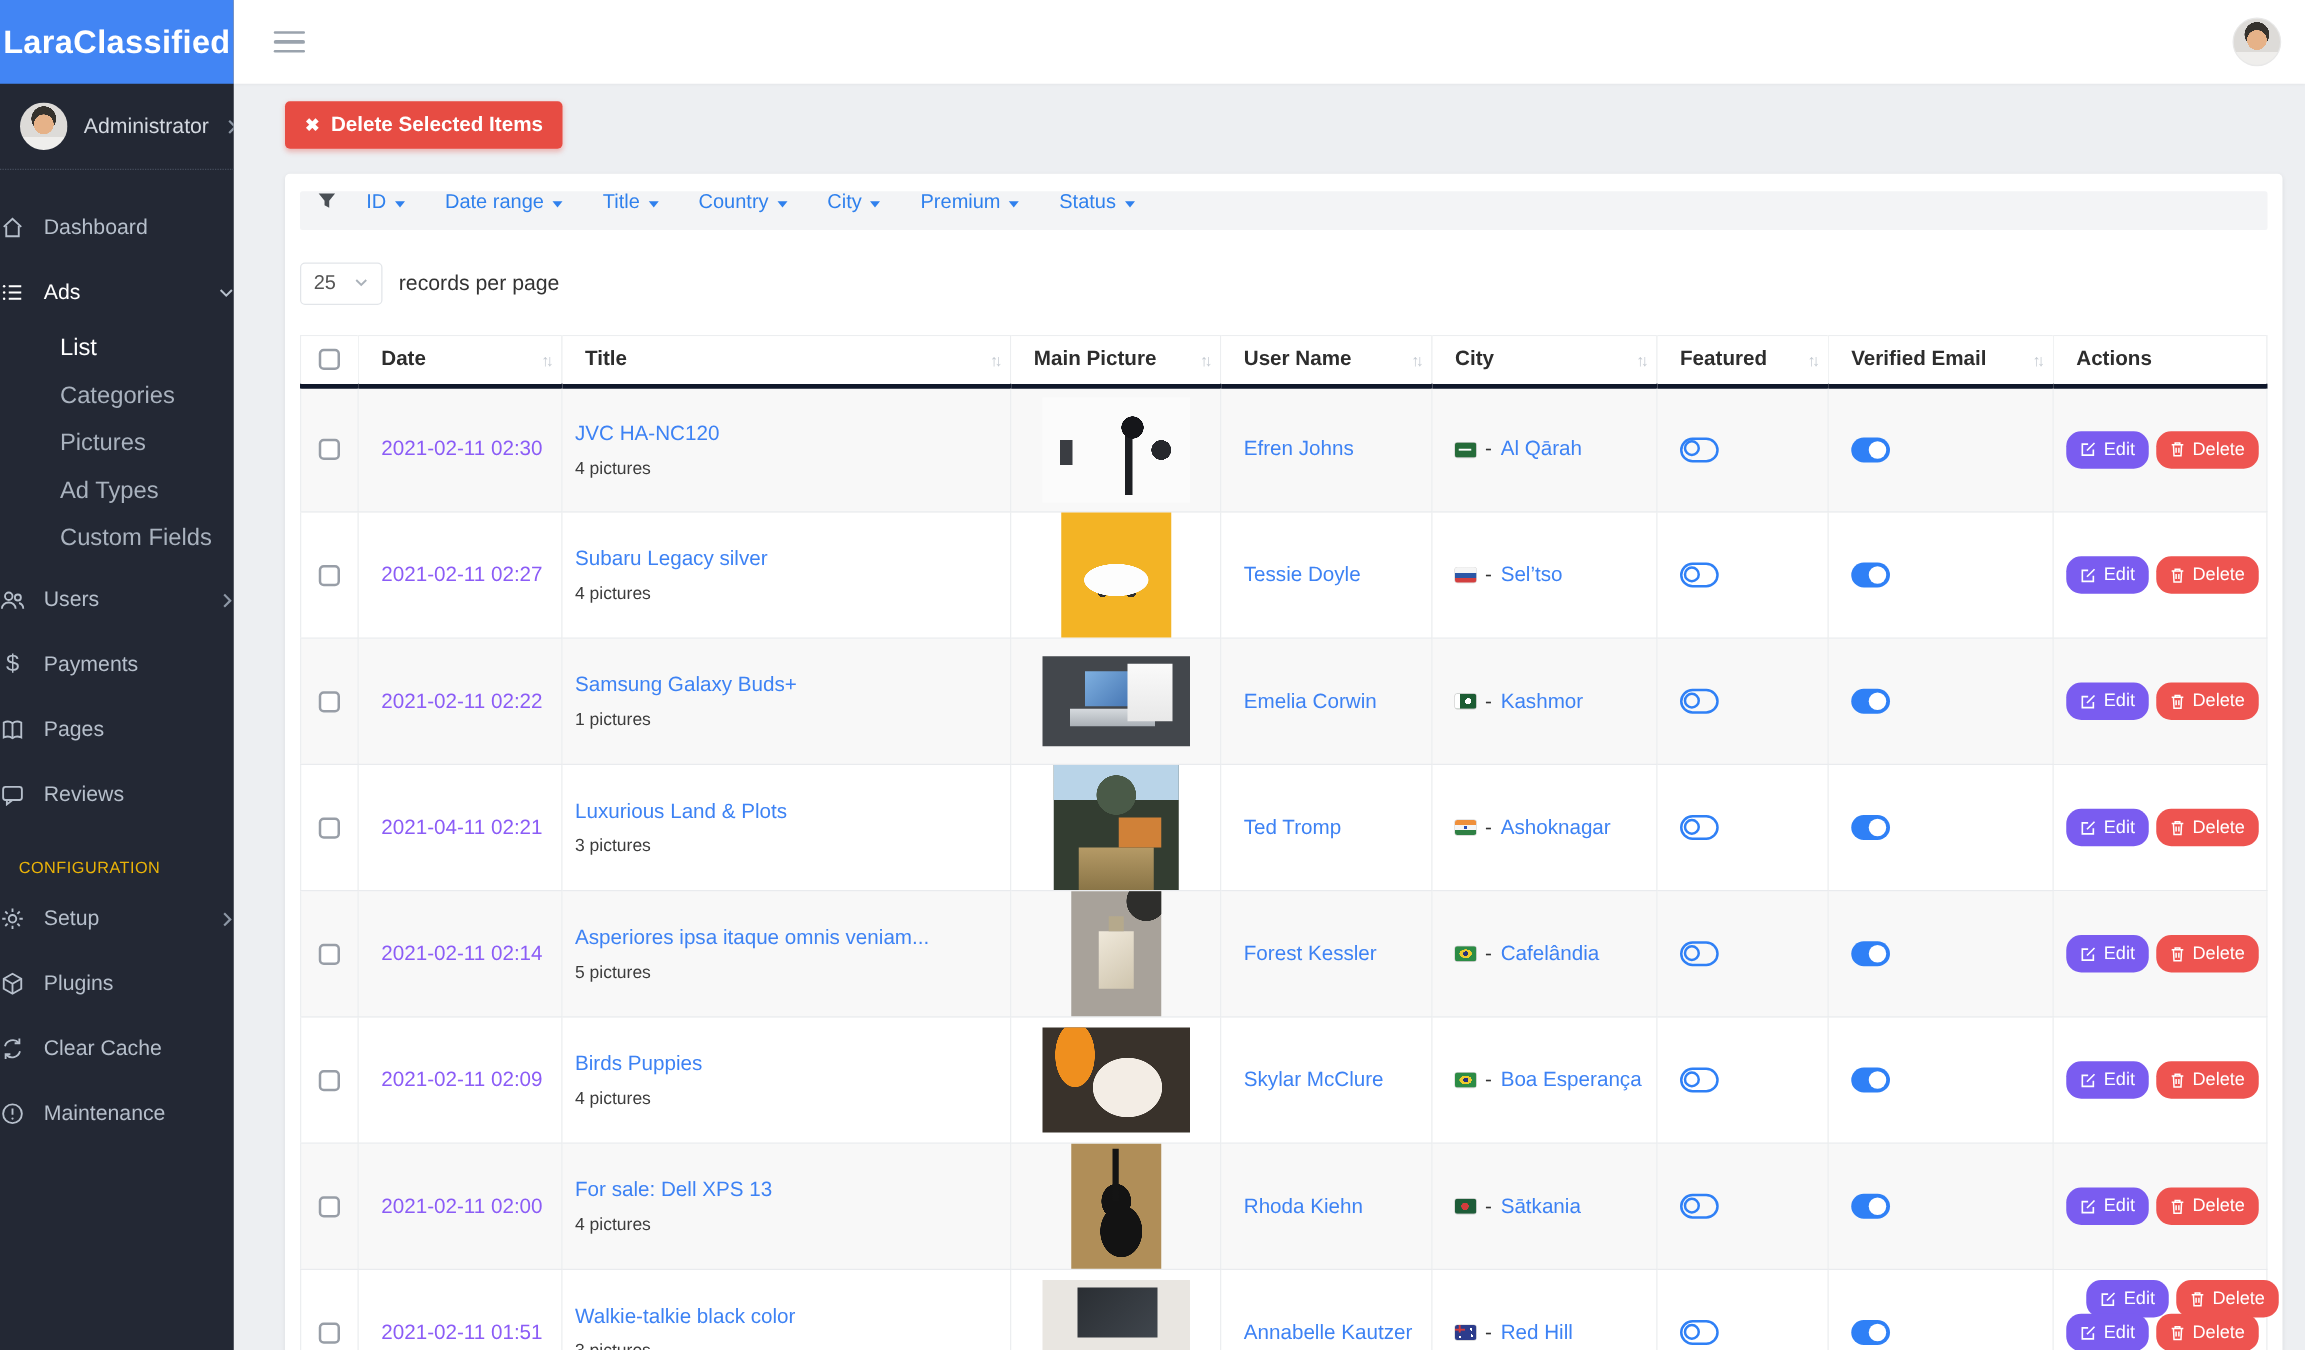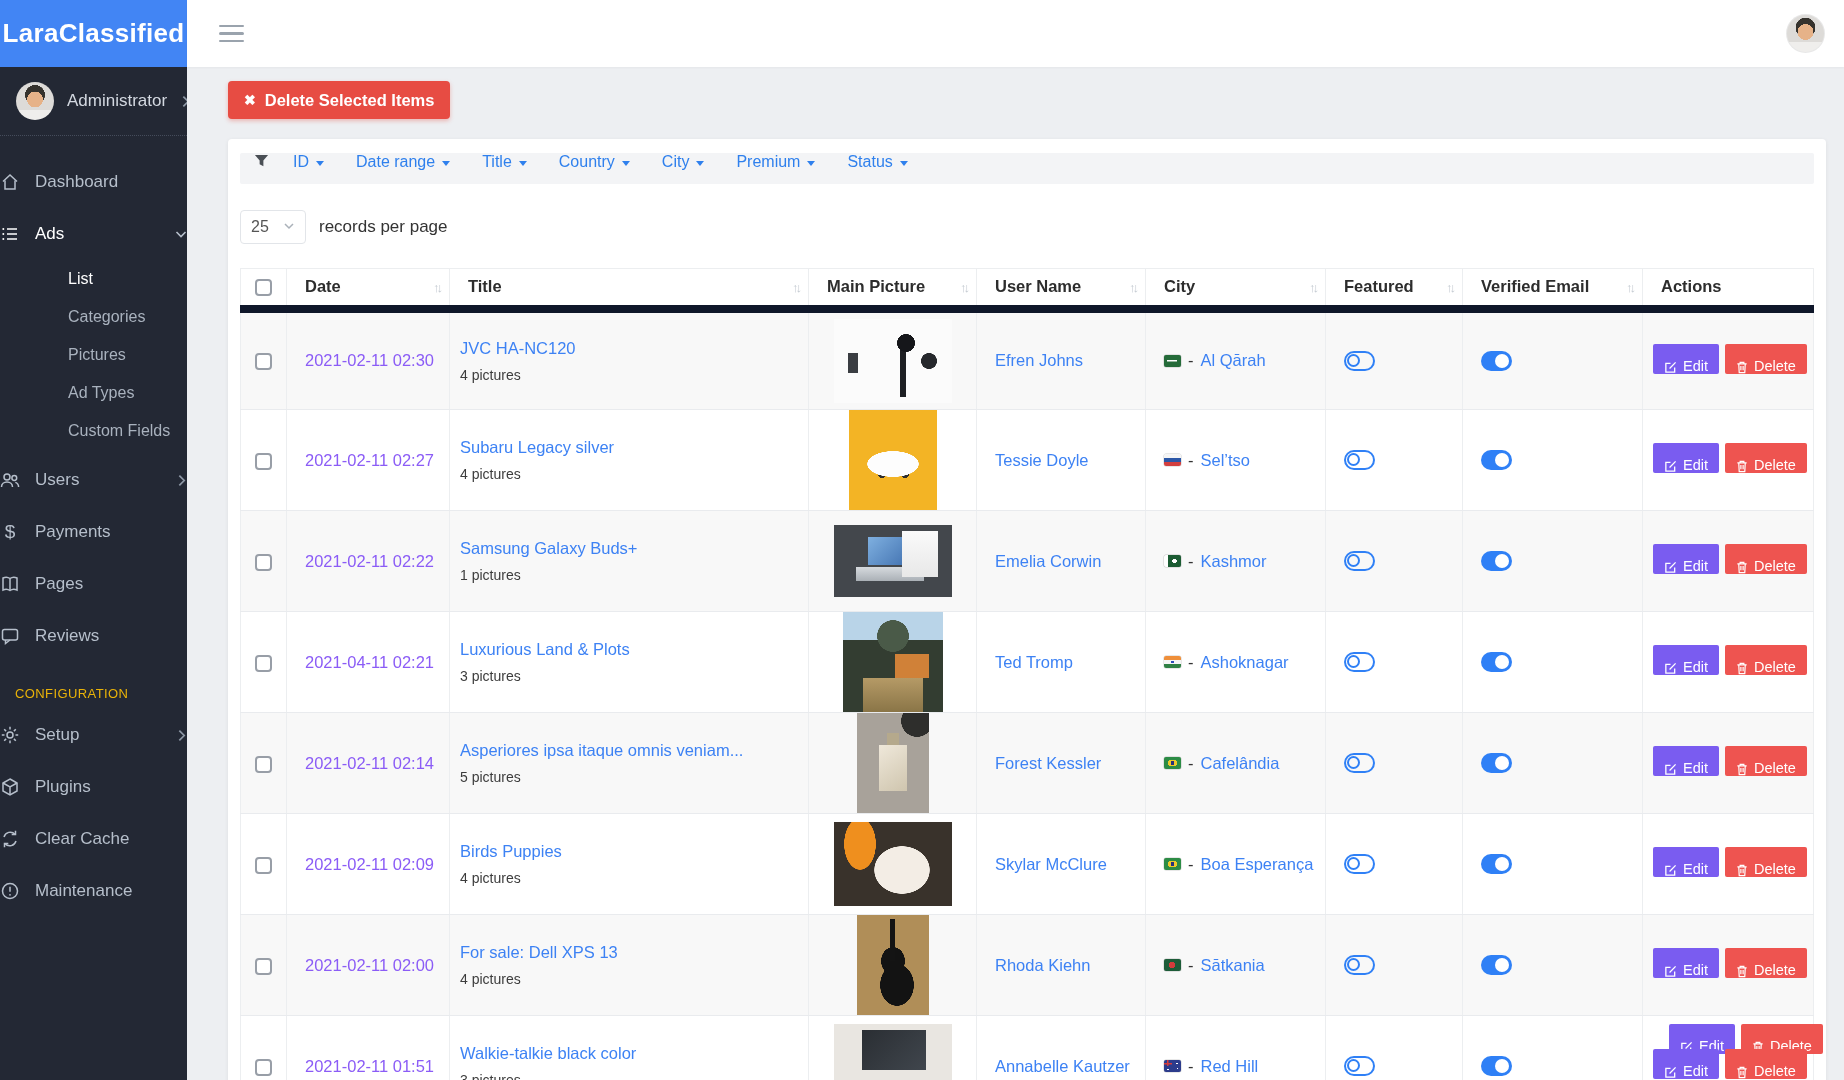--- a/index.html
+++ b/index.html
@@ -18,21 +18,21 @@
   .side-avatar{width:38px;height:38px;flex:none}
   .side-user-name{color:#d3d8e0;font-size:17px;flex:1}
   .chev{color:#8d97a5;flex:none;display:flex}
   .menu{padding-top:20px}
   .mi{display:flex;align-items:center;gap:15px;height:52px;padding:0 0;color:#b6bfcb;font-size:17px;cursor:pointer}
   .mi svg{flex:none}
   .mi .lbl{flex:1}
   .mi.active{color:#fff}
   .dollar{width:20px;text-align:center;font-size:19px}
   .sub{list-style:none;padding-bottom:4px}
-  .sub li{height:38px;line-height:38px;padding-left:68px;color:#a9b2be;font-size:16px;cursor:pointer}
+  .sub li{height:38px;line-height:38px;padding-left:48px;color:#a9b2be;font-size:19px;cursor:pointer}
   .sub li:first-child{color:#fff}
   .section-label{color:#eab308;font-size:13px;padding:24px 0 8px 15px;letter-spacing:.4px}
 
   
   .main{flex:1;display:flex;flex-direction:column;height:1080px;min-width:0}
   .topbar{height:67px;background:#fff;display:flex;align-items:center;padding:0 20px 0 32px;flex:none;box-shadow:0 1px 2px rgba(0,0,0,.04)}
   .hb{display:flex;flex-direction:column;gap:5px;cursor:pointer}
   .hb span{width:25px;height:2.5px;background:#9aa3ad;border-radius:2px}
   .topbar-avatar{width:37px;height:37px;margin-left:auto;cursor:pointer;box-shadow:0 0 0 1px #e8e8e8}
 
@@ -49,21 +49,21 @@
   .filter-item{color:#2f80ed;margin-right:32px;display:inline-flex;align-items:center;gap:7px;cursor:pointer}
   .caret{width:0;height:0;border-left:4.5px solid transparent;border-right:4.5px solid transparent;border-top:5px solid #2f80ed;margin-top:2px}
 
   .perpage{margin-top:26px;display:flex;align-items:center;gap:13px;font-size:17px;color:#333}
   .select{width:66px;height:34px;border:1px solid #e2e5e9;border-radius:4px;display:flex;align-items:center;
       justify-content:space-between;padding:0 10px;color:#555;font-size:16px;background:#fff;cursor:pointer}
   .select .sel-chev{color:#aab1b9;font-size:12px}
 
   
   table{border-collapse:collapse;width:100%;margin-top:24px;table-layout:fixed;font-size:16.5px;border:1px solid #eceef0}
-  thead th{border-bottom:8px solid #0f172a;height:40px;text-align:left;font-size:16.5px;color:#2d2d2d;
+  thead th{border-bottom:4px solid #0f172a;height:40px;text-align:left;font-size:16.5px;color:#2d2d2d;
       padding:0 0 0 18px;position:relative;background:#fff;cursor:pointer}
   th:nth-child(1){width:46px}th:nth-child(2){width:163px}th:nth-child(3){width:359px}
   th:nth-child(4){width:168px}th:nth-child(5){width:169px}th:nth-child(6){width:180px}
   th:nth-child(7){width:137px}th:nth-child(8){width:180px}
   th,td{border-right:1px solid #eceef0}
   .sort{position:absolute;right:9px;top:50%;transform:translateY(-50%);color:#c4cad1;font-size:13px;letter-spacing:-3px;font-weight:normal}
   tbody td{border-bottom:1px solid #e9ebee;height:101px;vertical-align:middle;padding-left:18px}
   tbody tr:nth-child(odd) td{background:#f8f8f8}
   td.c-check,th.c-check{padding:0;text-align:center}
   .cb{width:17px;height:17px;border:2px solid #989ea7;border-radius:4px;background:#fff;display:inline-block;vertical-align:middle;cursor:pointer}
@@ -125,22 +125,22 @@
       radial-gradient(ellipse 12px 14px at 36px 46px,#131313 98%,transparent),
       radial-gradient(ellipse 17px 21px at 40px 70px,#131313 98%,transparent),#b08e58}
   .thumb[data-thumb="tv"]{width:118px;height:84px;background:
       linear-gradient(135deg,#2a2e33,#40464d) 28px 6px/64px 40px no-repeat,
       linear-gradient(#888d94,#6a6f75) 16px 56px/22px 18px no-repeat,
       linear-gradient(#83888f,#60656b) 64px 58px/30px 16px no-repeat,#e9e6e1}
 
   
   td.c-actions{padding-left:10px;white-space:nowrap;position:relative}
   .pair{position:relative;z-index:1;display:inline-flex;gap:6px}
-  .btn-sm{border:none;border-radius:2px;height:30px;color:#fff;font-size:14.5px;display:inline-flex;
-      align-items:flex-end;gap:6px;padding:0 11px;cursor:pointer;font-family:"Liberation Sans",sans-serif}
+  .btn-sm{border:none;border-radius:12px;height:30px;color:#fff;font-size:14.5px;display:inline-flex;
+      align-items:center;gap:6px;padding:0 11px;cursor:pointer;font-family:"Liberation Sans",sans-serif}
   .btn-edit{background:#7a5cf0}
   .btn-del{background:#ee5450}
   .ghost{position:absolute;left:26px;top:8px;z-index:0;display:none;gap:6px}
   td[data-glitch="true"] .ghost{display:inline-flex}
 </style>
 </head>
 <body>
 
 <aside class="sidebar">
   <div class="logo">LaraClassified</div>

